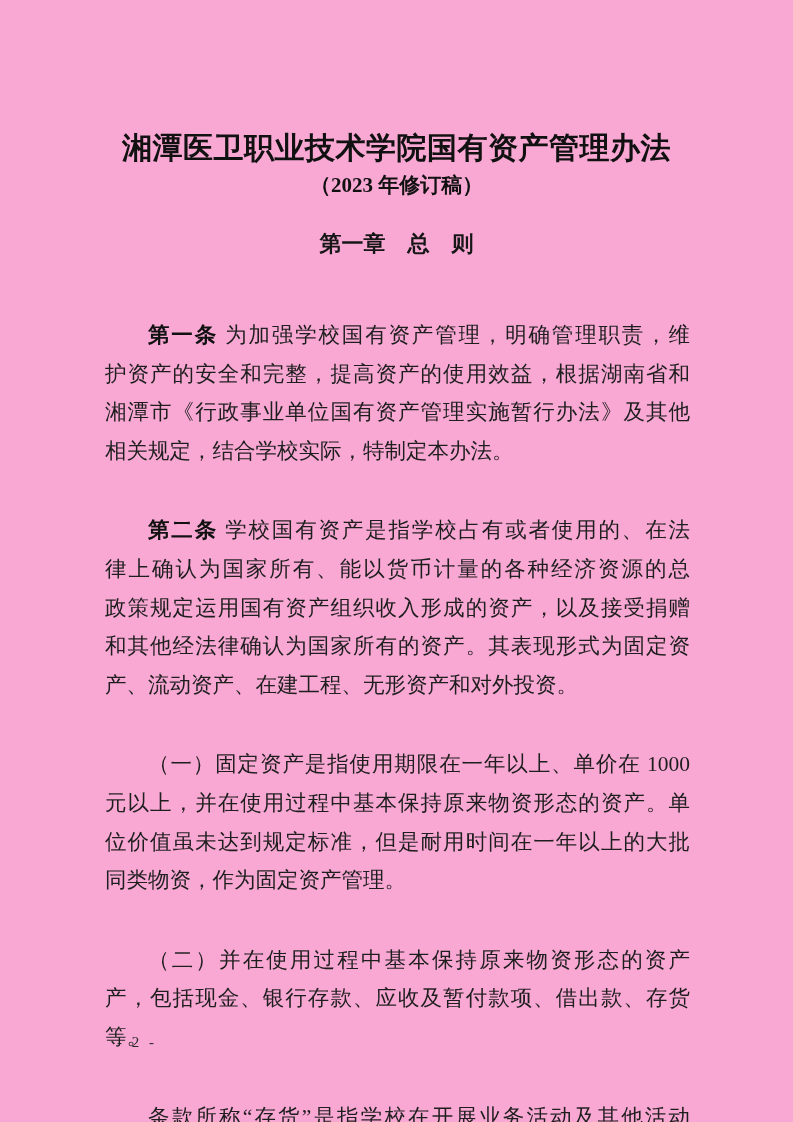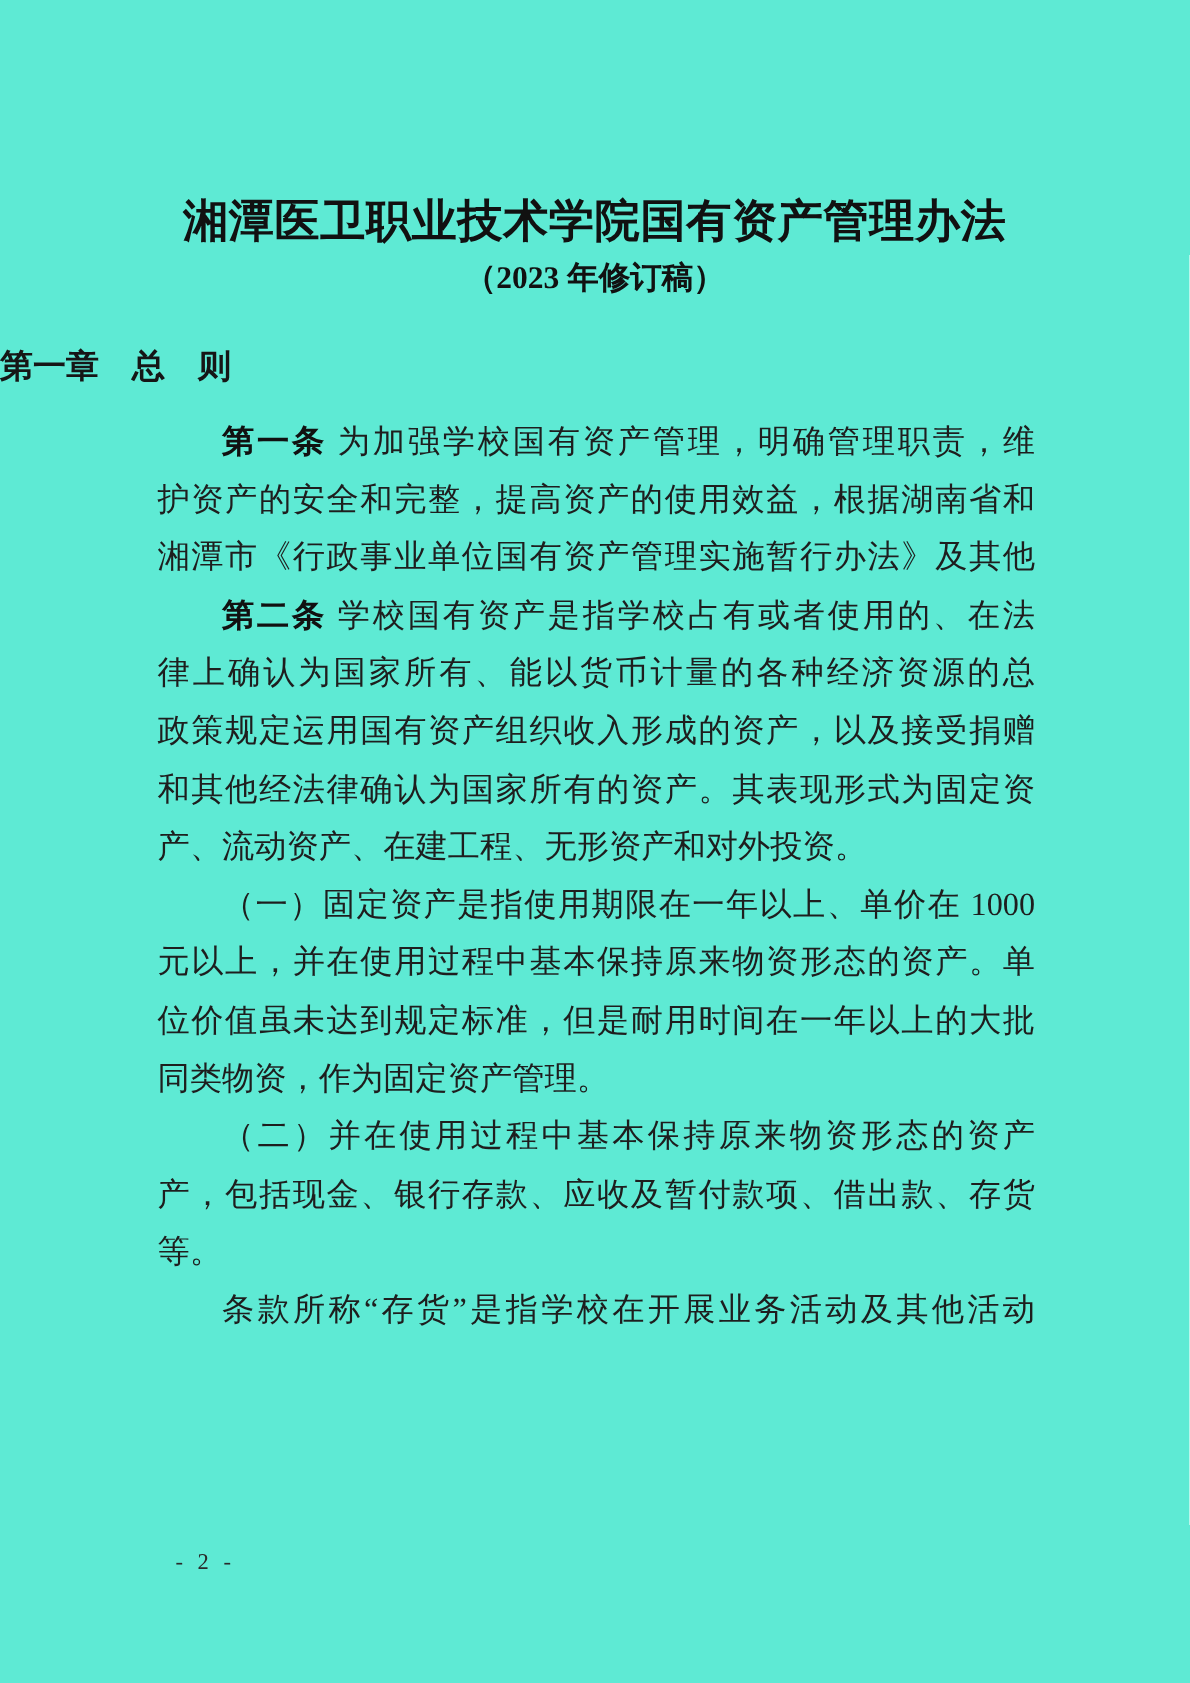--- a/index.html
+++ b/index.html
@@ -4,21 +4,21 @@
 <style>
   html, body {
     margin: 0;
     padding: 0;
     background: #ffffff;
   }
   .page {
     position: relative;
     width: 793px;
     height: 1122px;
-    background: #5eead4;
+    background: #f9a8d4;
     overflow: hidden;
     font-family: "Liberation Serif", "DejaVu Serif", serif;
     color: #1c1c1c;
   }
   .doc-title {
     position: absolute;
     top: 128px;
     left: 0;
     width: 100%;
     margin: 0;
@@ -38,20 +38,21 @@
     font-size: 21px;
     line-height: 30px;
     font-weight: 700;
     color: #111;
   }
   .chapter-heading {
     position: absolute;
     top: 228px;
     left: 0;
     width: 100%;
+    text-align: center;
     font-size: 22px;
     line-height: 32px;
     font-weight: 600;
     font-family: "Liberation Sans", "DejaVu Sans", sans-serif;
     color: #161616;
   }
   .doc-body {
     position: absolute;
     top: 275px;
     left: 105px;
@@ -61,20 +62,21 @@
     color: #1e1e1e;
   }
   .line {
     text-align: justify;
     text-align-last: justify;
     height: 38.6px;
     overflow: visible;
   }
   .line.first {
     text-indent: 43px;
+    margin-top: 41px;
   }
   .line.last {
     text-align-last: left;
   }
   .lead {
     font-weight: 700;
     color: #111;
   }
   .page-number {
     position: absolute;
@@ -89,20 +91,21 @@
 <body>
 
 <div class="page">
   <h1 class="doc-title">湘潭医卫职业技术学院国有资产管理办法</h1>
   <div class="doc-subtitle">（2023 年修订稿）</div>
   <div class="chapter-heading">第一章　总　则</div>
   <div class="doc-body" id="doc-body">
       <div class="line first"><span class="lead">第一条</span> 为加强学校国有资产管理，明确管理职责，维</div>
       <div class="line">护资产的安全和完整，提高资产的使用效益，根据湖南省和</div>
       <div class="line">湘潭市《行政事业单位国有资产管理实施暂行办法》及其他</div>
+      <div class="line last">相关规定，结合学校实际，特制定本办法。</div>
       <div class="line first"><span class="lead">第二条</span> 学校国有资产是指学校占有或者使用的、在法</div>
       <div class="line">律上确认为国家所有、能以货币计量的各种经济资源的总</div>
       <div class="line">政策规定运用国有资产组织收入形成的资产，以及接受捐赠</div>
       <div class="line">和其他经法律确认为国家所有的资产。其表现形式为固定资</div>
       <div class="line last">产、流动资产、在建工程、无形资产和对外投资。</div>
       <div class="line first">（一）固定资产是指使用期限在一年以上、单价在 1000</div>
       <div class="line">元以上，并在使用过程中基本保持原来物资形态的资产。单</div>
       <div class="line">位价值虽未达到规定标准，但是耐用时间在一年以上的大批</div>
       <div class="line last">同类物资，作为固定资产管理。</div>
       <div class="line first">（二）并在使用过程中基本保持原来物资形态的资产</div>

